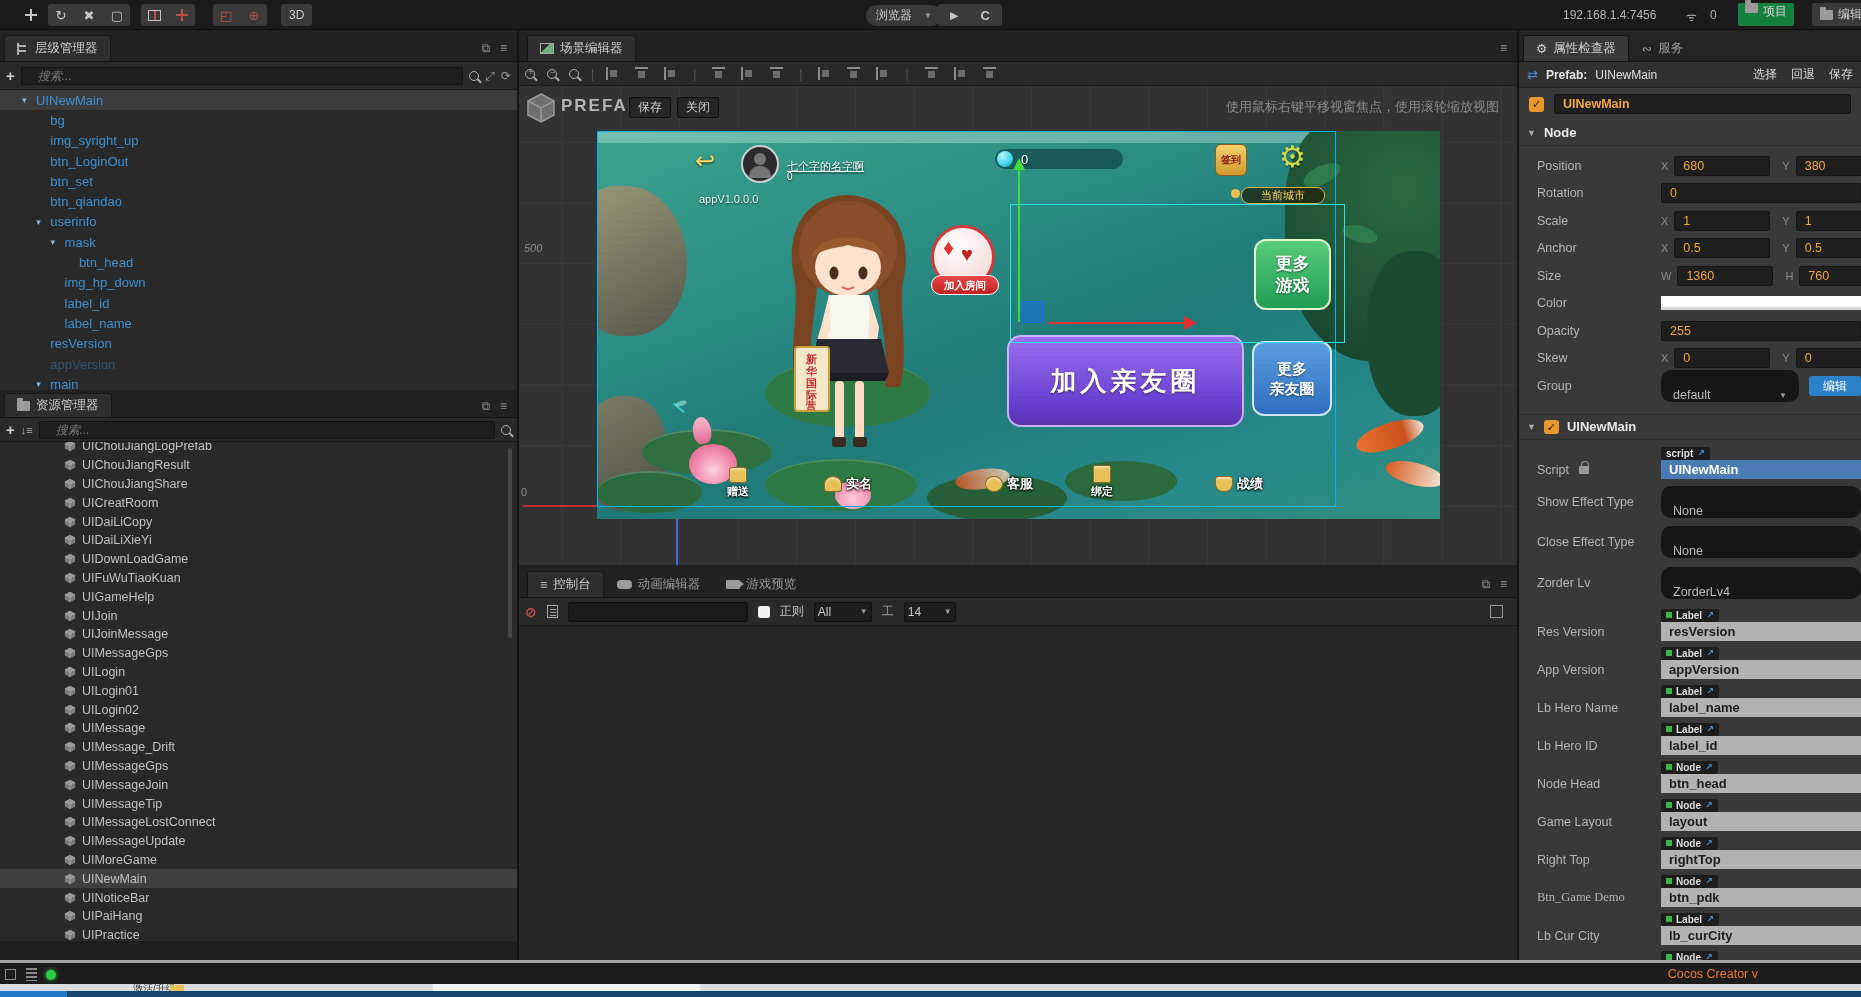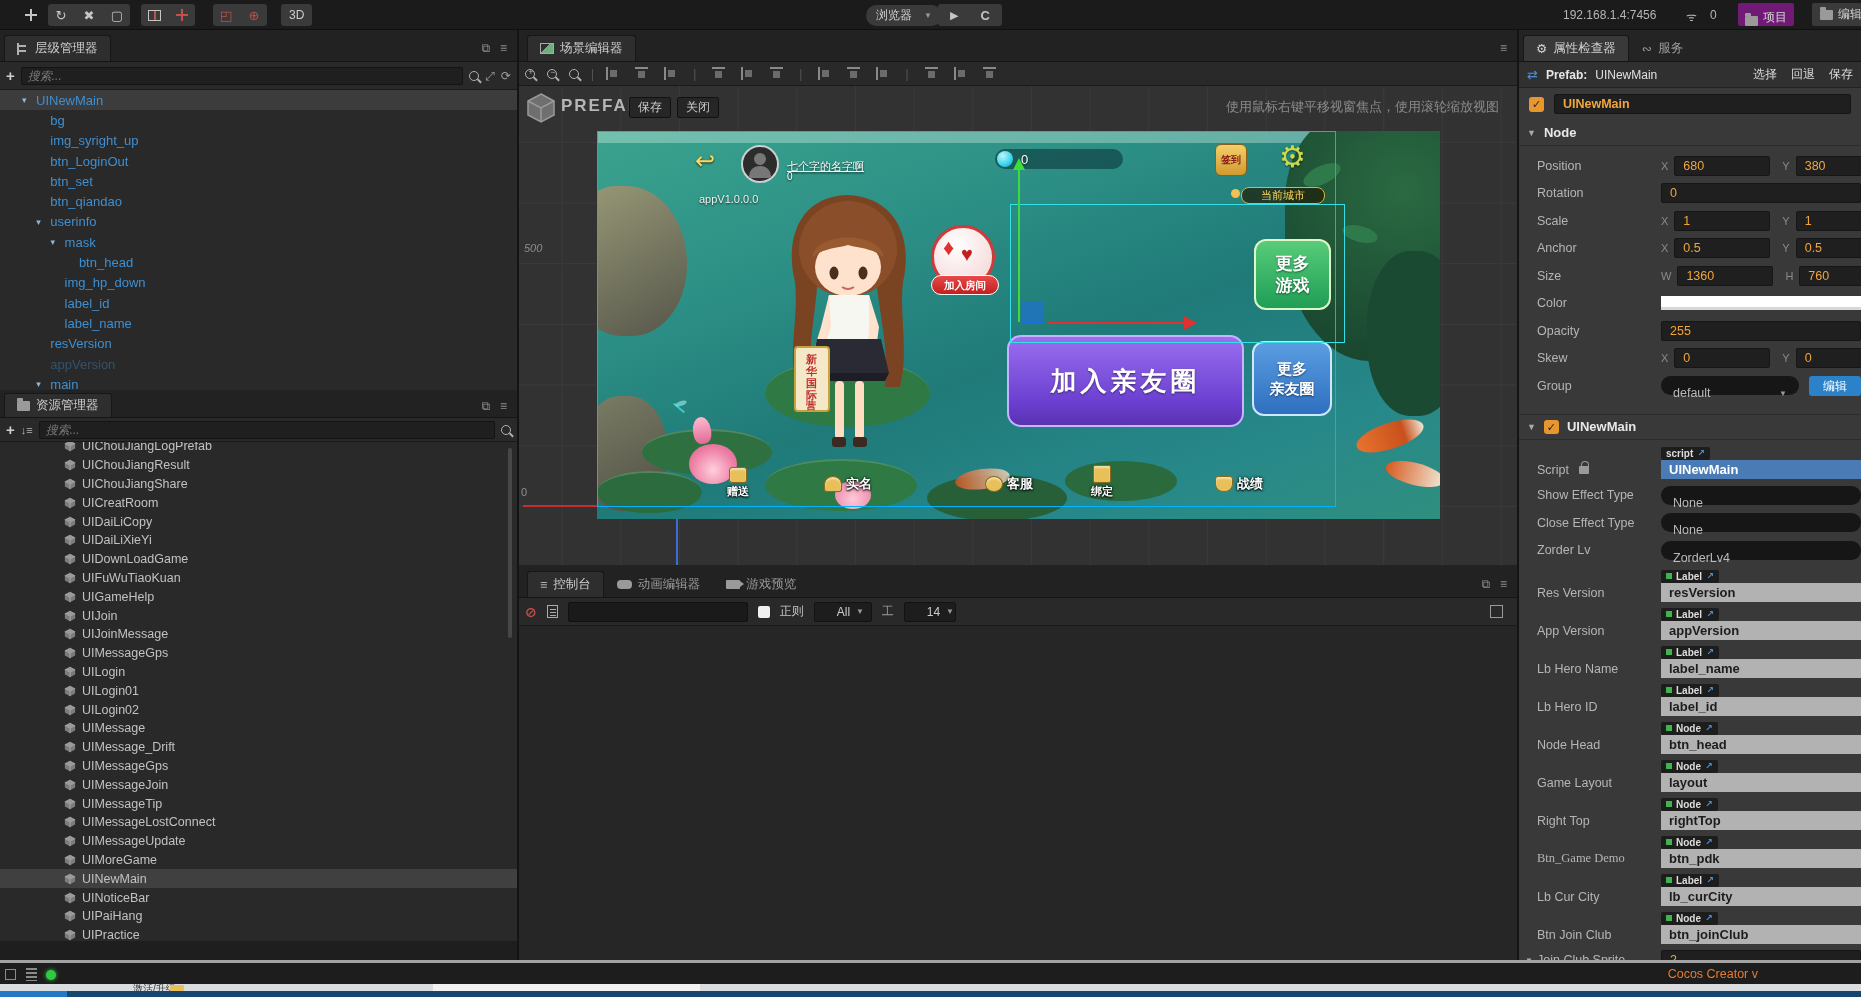--- a/index.html
+++ b/index.html
@@ -24,21 +24,21 @@
   .al{width:13px;height:13px;background:
       linear-gradient(90deg,#9a9a9a 0 2px,transparent 2px),
       linear-gradient(#777 0 0) 4px 3px/7px 7px no-repeat;opacity:.85;}
   .al.v{background:linear-gradient(#9a9a9a 0 2px,transparent 2px),linear-gradient(#777 0 0) 3px 4px/7px 7px no-repeat;}
   
   .tabbar{position:absolute;background:#222;border-bottom:1px solid #151515;display:flex;align-items:flex-end;}
   .tab{height:26px;display:flex;align-items:center;gap:6px;padding:0 12px;background:#2e2e2e;color:#cfcfcf;font-size:12.5px;border:1px solid #171717;border-bottom:none;border-radius:3px 3px 0 0;}
   .tab.inactive{background:transparent;border-color:transparent;color:#9a9a9a;}
   .panelicons{margin-left:auto;display:flex;gap:10px;align-items:center;padding:0 10px 6px 0;color:#8f8f8f;font-size:12px;}
   .srow{position:absolute;display:flex;align-items:center;gap:6px;background:#292929;border-bottom:1px solid #1a1a1a;padding:0 6px;}
-  .searchbox{flex:1;height:18px;background:#1f1f1f;border:1px solid #141414;border-radius:2px;color:#ef4444;font-style:italic;font-size:12px;padding:0 6px;}
+  .searchbox{flex:1;height:18px;background:#1f1f1f;border:1px solid #141414;border-radius:2px;color:#ef4444;font-style:italic;font-size:12px;padding:0 16px;}
   .searchbox::placeholder{color:#777;font-style:italic;}
   .plus-sm{color:#cfcfcf;font-size:15px;font-weight:bold;line-height:14px;}
   
   #tree{position:absolute;left:0;top:90px;width:517px;height:300px;overflow:hidden;background:#292929;}
   .trow{position:relative;height:20.3px;display:flex;align-items:center;color:#3f8fd0;font-size:13px;white-space:nowrap;}
   .trow.sel{background:#3c3c3c;}
   .trow.dim{opacity:.4;}
   .trow .arr{position:absolute;color:#8fb8d8;font-size:9px;}
   
   #assets-list{position:absolute;left:0;top:442px;width:517px;height:499px;overflow:hidden;background:#292929;}
@@ -62,33 +62,33 @@
   .deco{position:absolute;border-radius:50%;}
   .gtxt{color:#fff;text-shadow:0 1px 2px rgba(0,0,0,.75);}
   .gbtn{position:absolute;border-radius:12px;color:#fff;font-weight:bold;text-align:center;text-shadow:0 1px 2px rgba(0,0,0,.5);display:flex;flex-direction:column;align-items:center;justify-content:center;}
   .bi{position:absolute;display:flex;align-items:center;gap:4px;}
   .bi .ic{width:18px;height:16px;background:#e8c05a;border-radius:3px;border:1px solid #8a6a1f;box-shadow:inset 0 2px 2px rgba(255,255,255,.5);}
   .bi .tx{color:#fff;font-size:13px;font-weight:bold;text-shadow:0 1px 2px #000,0 0 3px #000;}
   
   .selrect{position:absolute;border:1px solid #35dfe8;}
   
   #console-content{position:absolute;left:519px;top:626px;width:998px;height:334px;background:#262626;}
-  .pill{background:#1d1d1d;border:1px solid #121212;border-radius:2px;color:#ccc;display:flex;align-items:center;justify-content:space-between;padding:0 22px;font-size:12px;height:20px;}
+  .pill{background:#1d1d1d;border:1px solid #121212;border-radius:2px;color:#ccc;display:flex;align-items:center;justify-content:space-between;padding:0 3px;font-size:12px;height:20px;}
   .caret{font-size:8px;color:#999;margin-left:6px;}
   
   #inspector{position:absolute;left:1519px;top:30px;width:342px;height:930px;background:#393939;overflow:hidden;}
   .ins-label{color:#b5b5b5;font-size:12.5px;}
   .ninput{background:#1f1f1f;border:1px solid #161616;border-radius:2px;height:20px;color:#f0a63c;font-size:12.5px;padding:0 8px;line-height:18px;}
   .xy-letter{color:#8a8a8a;font-size:11px;margin:0 6px 0 0;}
   .cb{width:15px;height:15px;background:#e8962e;border-radius:3px;color:#242424;font-size:11px;line-height:15px;text-align:center;font-weight:bold;flex:0 0 15px;}
   .tagbadge{display:inline-flex;align-items:center;gap:4px;background:#1d1d1d;border-radius:2px;padding:0 5px;height:13px;font-size:10px;font-weight:bold;color:#ddd;}
   .tagbadge .gsq{width:6px;height:6px;background:#3cb54a;display:inline-block;}
   .tagbadge .lk{color:#4a90d9;font-size:9px;}
   .valbar{background:#b2b2b2;height:19px;color:#1d1d1d;font-weight:bold;font-size:13px;line-height:19px;padding:0 8px;}
-  .valpill{background:#161616;border-radius:10px;height:19px;color:#bbb;font-size:12.5px;line-height:19px;padding:8px 12px;}
+  .valpill{background:#161616;border-radius:10px;height:19px;color:#bbb;font-size:12.5px;line-height:19px;padding:16px 12px;}
   .prop-row{display:flex;align-items:center;height:27.5px;padding-left:18px;}
   .prop-label{width:124px;flex:0 0 124px;}
   .comp-row{padding-left:18px;display:flex;}
   .lockicon{position:relative;width:10px;height:8px;background:#9a9a9a;border-radius:1px;margin-left:8px;}
   .lockicon::before{content:"";position:absolute;left:2px;top:-5px;width:6px;height:5px;border:1.5px solid #9a9a9a;border-bottom:none;border-radius:4px 4px 0 0;}
   
   #statusbar{position:absolute;left:0;top:960px;width:1861px;height:24px;background:#1d1d1d;border-top:3px solid #a3a3a3;}
   #taskbar{position:absolute;left:0;top:984px;width:1861px;height:13px;background:#d9dde0;}
   .vdivider{position:absolute;top:30px;width:2px;height:930px;background:#141414;}
   .mini-page{width:11px;height:13px;border:1px solid #aaa;background:linear-gradient(#aaa 0 0) 2px 3px/6px 1px no-repeat,linear-gradient(#aaa 0 0) 2px 6px/6px 1px no-repeat,linear-gradient(#aaa 0 0) 2px 9px/6px 1px no-repeat;}
@@ -135,21 +135,21 @@
       <span style="color:#d0d0d0;">浏览器</span>
         <span class="caret">▼</span>
     </div>
     <div class="tgroup" style="left:938px;padding:0 12px;gap:22px;">
       <span style="color:#c5c5c5;font-size:11px;">▶</span>
       <span style="color:#c5c5c5;font-size:13px;font-weight:bold;">C</span>
     </div>
     <span class="abs" style="left:1563px;top:8px;color:#b5b5b5;">192.168.1.4:7456</span>
     <span class="abs" style="left:1686px;top:8px;color:#b5b5b5;">ᯤ</span>
     <span class="abs" style="left:1710px;top:8px;color:#b5b5b5;">0</span>
-    <div class="abs" style="left:1738px;top:3px;width:56px;height:23px;background:#701a75;border-radius:2px;display:flex;align-items:flex-end;justify-content:center;gap:5px;">
+    <div class="abs" style="left:1738px;top:3px;width:56px;height:23px;background:#15803d;border-radius:2px;display:flex;align-items:flex-start;justify-content:center;gap:5px;">
       <span class="folder-ic"></span>
         <span style="color:#d5d5d5;">项目</span>
     </div>
     <div class="abs" style="left:1812px;top:3px;width:70px;height:23px;background:#3a3a3a;border-radius:2px;display:flex;align-items:center;justify-content:center;gap:5px;">
       <span class="folder-ic"></span>
         <span style="color:#d5d5d5;">编辑器</span>
     </div>
   </div>
 
   <div class="tabbar" style="left:0;top:30px;width:517px;height:32px;">

